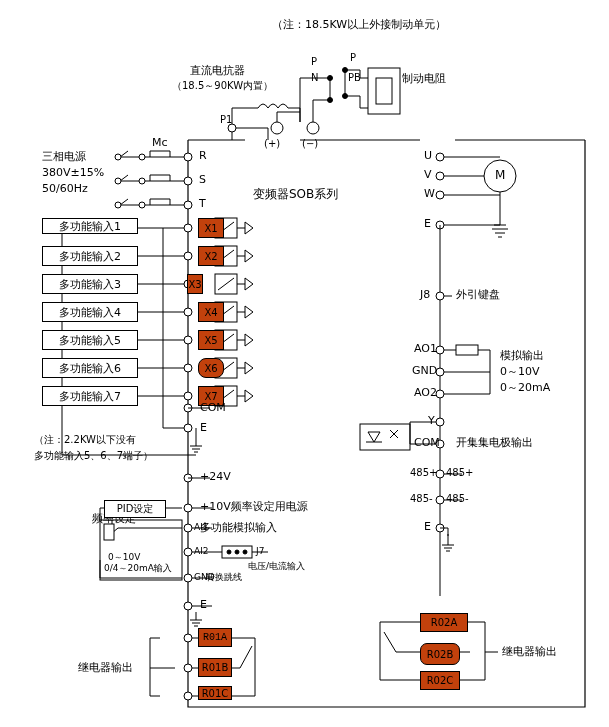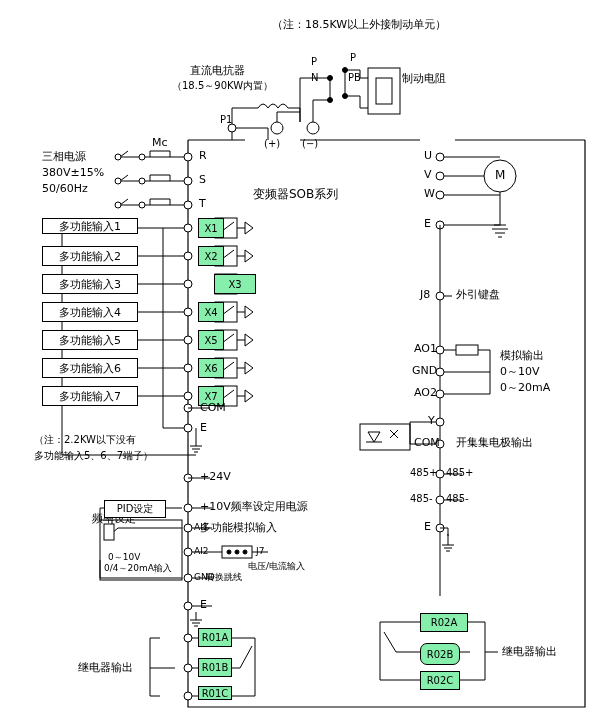--- a/index.html
+++ b/index.html
@@ -1,21 +1,21 @@
 <!DOCTYPE html>
 <html><head>
 <meta charset="utf-8">
 <style>
   html,body{margin:0;padding:0;background:#fff;}
   body{width:609px;height:727px;position:relative;font-family:"DejaVu Sans","Liberation Sans",sans-serif;color:#000;}
   .diagram{position:absolute;left:0;top:0;width:609px;height:727px;}
   .lbl{position:absolute;font-size:11px;line-height:13px;white-space:nowrap;color:#000;}
   .lbl.sm{font-size:10px;line-height:12px;}
   .lbl.xs{font-size:9px;line-height:11px;}
-  .term{position:absolute;border:1px solid #000;background:#86efac;box-sizing:border-box;
+  .term{position:absolute;border:1px solid #000;background:#c2410c;box-sizing:border-box;
         font-size:10px;display:flex;align-items:center;justify-content:center;}
   .inbox{position:absolute;border:1px solid #000;background:#fff;box-sizing:border-box;
         font-size:11px;display:flex;align-items:center;justify-content:center;}
   svg{position:absolute;left:0;top:0;}
 </style>
 </head>
 <body>
 
 <div class="diagram">
 
@@ -306,24 +306,24 @@
   <div class="inbox" style="left:42px;top:218px;width:96px;height:16px;">多功能输入1</div>
   <div class="inbox" style="left:42px;top:246px;width:96px;height:20px;">多功能输入2</div>
   <div class="inbox" style="left:42px;top:274px;width:96px;height:20px;">多功能输入3</div>
   <div class="inbox" style="left:42px;top:302px;width:96px;height:20px;">多功能输入4</div>
   <div class="inbox" style="left:42px;top:330px;width:96px;height:20px;">多功能输入5</div>
   <div class="inbox" style="left:42px;top:358px;width:96px;height:20px;">多功能输入6</div>
   <div class="inbox" style="left:42px;top:386px;width:96px;height:20px;">多功能输入7</div>
 
   <div class="term" style="left:198px;top:218px;width:26px;height:20px;">X1</div>
   <div class="term" style="left:198px;top:246px;width:26px;height:20px;">X2</div>
-  <div class="term" style="left:214px;top:274px;width:42px;height:20px;">X3</div>
+  <div class="term" style="left:187px;top:274px;width:16px;height:20px;">X3</div>
   <div class="term" style="left:198px;top:302px;width:26px;height:20px;">X4</div>
   <div class="term" style="left:198px;top:330px;width:26px;height:20px;">X5</div>
-  <div class="term" style="left:198px;top:358px;width:26px;height:20px;">X6</div>
+  <div class="term" style="left:198px;top:358px;width:26px;height:20px;border-radius:8px;">X6</div>
   <div class="term" style="left:198px;top:386px;width:26px;height:20px;">X7</div>
 
   <div class="lbl" style="left:200px;top:401px;">COM</div>
   <div class="lbl" style="left:200px;top:421px;">E</div>
   <div class="lbl" style="left:200px;top:470px;">+24V</div>
 
   <div class="lbl sm" style="left:34px;top:434px;">（注：2.2KW以下没有</div>
   <div class="lbl sm" style="left:34px;top:450px;">多功能输入5、6、7端子）</div>
 
   <div class="lbl" style="left:52px;top:512px;margin-left:40px;">频率设定</div>
@@ -333,21 +333,21 @@
   <div class="lbl xs" style="left:194px;top:522px;">AI1</div>
   <div class="lbl xs" style="left:194px;top:546px;">AI2</div>
   <div class="lbl xs" style="left:256px;top:546px;">J7</div>
   <div class="lbl xs" style="left:108px;top:552px;">0～10V</div>
   <div class="lbl xs" style="left:104px;top:563px;">0/4～20mA输入</div>
   <div class="lbl xs" style="left:206px;top:561px;padding-left:42px;">电压/电流输入</div>
   <div class="lbl xs" style="left:206px;top:572px;">转换跳线</div>
   <div class="lbl xs" style="left:194px;top:572px;">GND</div>
   <div class="lbl" style="left:200px;top:598px;">E</div>
 
-  <div class="term" style="left:198px;top:628px;width:34px;height:19px;">R01A</div>
+  <div class="term" style="left:198px;top:628px;width:34px;height:19px;font-family:Liberation Mono, monospace;">R01A</div>
   <div class="term" style="left:198px;top:658px;width:34px;height:19px;">R01B</div>
   <div class="term" style="left:198px;top:686px;width:34px;height:14px;">R01C</div>
   <div class="lbl" style="left:78px;top:661px;">继电器输出</div>
 
   <div class="lbl" style="left:424px;top:149px;">U</div>
   <div class="lbl" style="left:424px;top:168px;">V</div>
   <div class="lbl" style="left:424px;top:187px;">W</div>
   <div class="lbl" style="left:424px;top:217px;">E</div>
   <div class="lbl" style="left:495px;top:169px;font-size:12px;">M</div>
 

